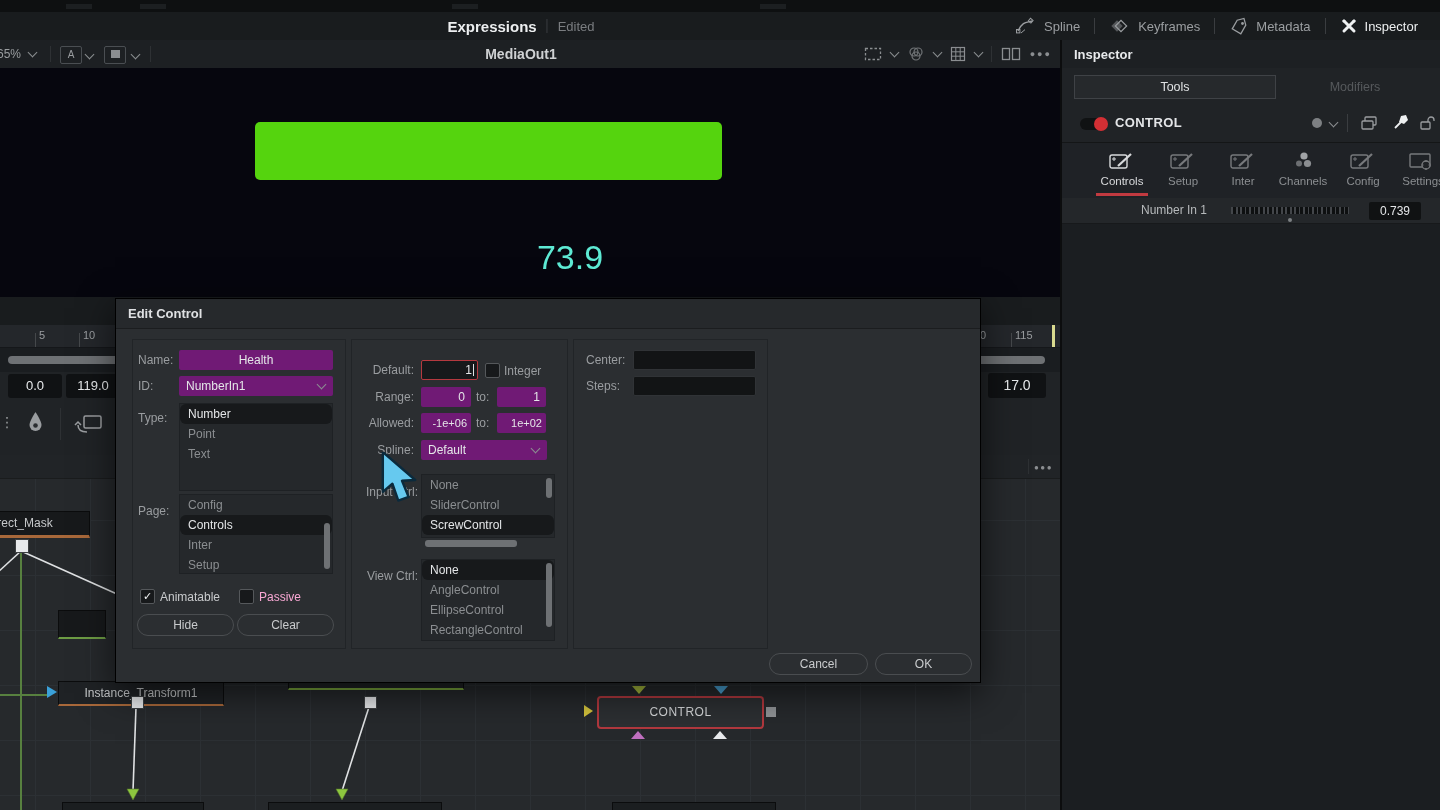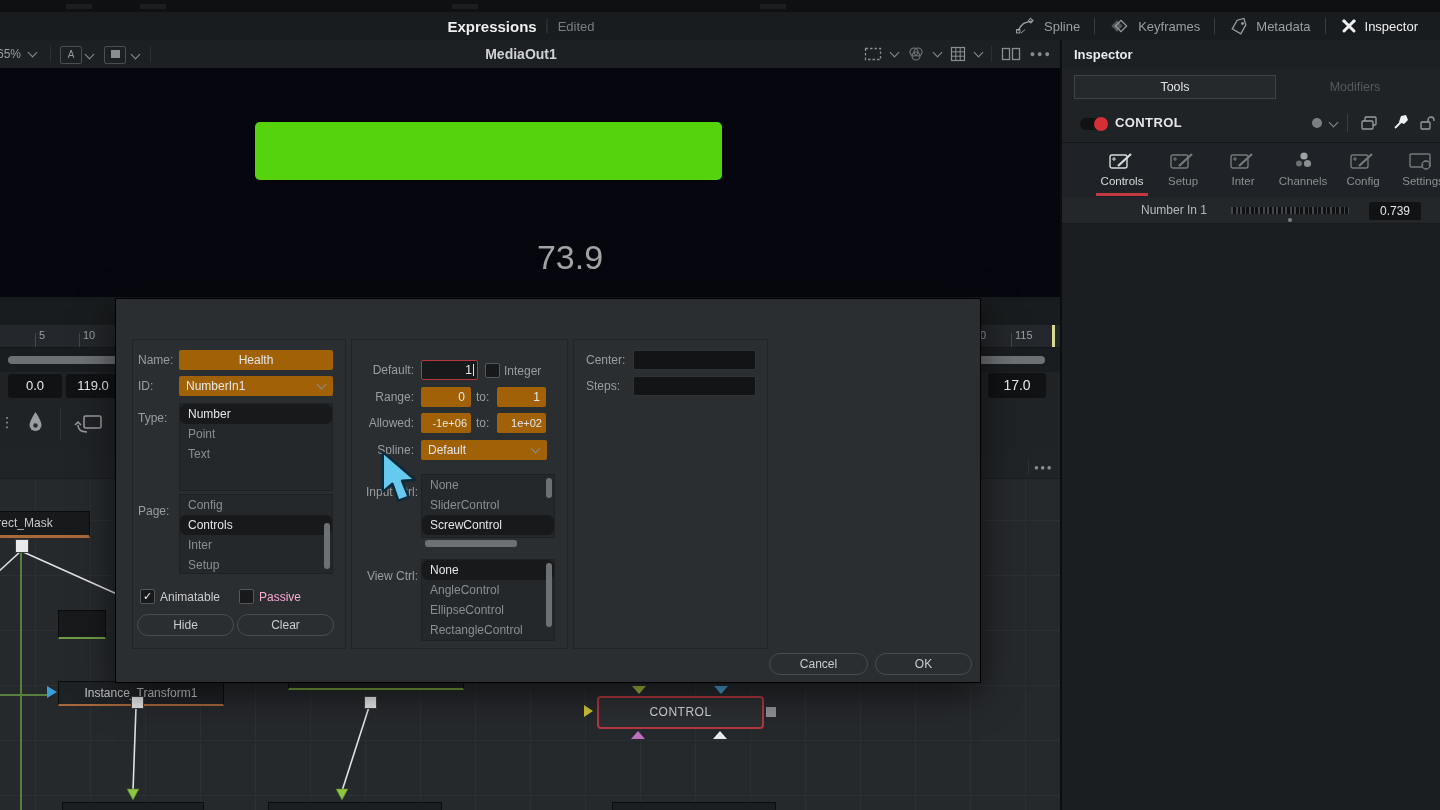--- a/index.html
+++ b/index.html
@@ -3,21 +3,21 @@
 <meta charset="utf-8">
 <style>
   html,body{margin:0;padding:0;background:#000;}
   #app{position:relative;width:1440px;height:810px;overflow:hidden;background:#202326;
        font-family:"Liberation Sans",sans-serif;color:#c9cbcd;font-size:12px;}
   .abs{position:absolute;}
   .lbl{color:#9a9da0;}
   .chev{display:inline-block;width:6px;height:6px;border-right:1.6px solid #8b8e91;
         border-bottom:1.6px solid #8b8e91;transform:rotate(45deg);}
   .vdiv{width:1px;background:#3a3d40;}
-  .fld{background:#a16207;border-radius:2px;color:#e4e6e8;display:flex;align-items:center;}
+  .fld{background:#701a75;border-radius:2px;color:#e4e6e8;display:flex;align-items:center;}
   .fld.dark{background:#121415;border:1px solid #303336;}
   .list{background:#25282b;border:1px solid #1e2124;overflow:hidden;}
   .li{height:20px;line-height:20px;padding-left:8px;color:#8b8e91;white-space:nowrap;border-radius:6px;}
   .li.sel{background:#17191b;color:#e4e6e8;}
   .pill{border:1px solid #4a4d50;border-radius:11px;background:#2b2e31;color:#c9cbcd;
         text-align:center;line-height:20px;}
   .thumb{background:#6e7174;border-radius:3px;}
   .cb{width:13px;height:13px;background:#17191b;border:1px solid #55585b;border-radius:2px;
       color:#f2f4f5;font-size:11px;line-height:13px;text-align:center;}
   .grp{border:1px solid #212427;}
@@ -142,21 +142,21 @@
     </div>
   </div>
 
   <div class="abs" style="left:1060px;top:40px;width:380px;height:28px;background:#1d2023;
               border-bottom:1px solid #0c0d0e;border-left:2px solid #0c0d0e;display:flex;align-items:center;">
     <span style="margin-left:12px;font-size:13px;font-weight:bold;color:#e8eaec;">Inspector</span>
   </div>
 
   <div class="abs" style="left:0;top:68px;width:1060px;height:229px;background:#06060e;">
     <div class="abs" style="left:255px;top:54px;width:467px;height:58px;background:#55d40e;border-radius:5px;"></div>
-    <div class="abs" style="left:450px;top:170px;width:240px;text-align:center;color:#a3a3a3;font-size:34px;">73.9</div>
+    <div class="abs" style="left:450px;top:170px;width:240px;text-align:center;color:#5eead4;font-size:34px;">73.9</div>
   </div>
 
   <div class="abs" style="left:0;top:297px;width:1060px;height:158px;background:#202326;border-bottom:2px solid #141618;">
     <div class="abs" style="left:0;top:0;width:1060px;height:28px;background:#191c1e;border-bottom:1px solid #101213;"></div>
 
     <div class="abs" style="left:0;top:28px;width:1060px;height:22px;background:#24272b;border-bottom:1px solid #15171a;">
       <div class="abs" style="left:35px;bottom:0;width:1px;height:14px;background:#45484b;"></div>
       <span class="abs lbl" style="left:39px;top:4px;font-size:11px;">5</span>
       <div class="abs" style="left:79px;bottom:0;width:1px;height:14px;background:#45484b;"></div>
       <span class="abs lbl" style="left:83px;top:4px;font-size:11px;">10</span>
@@ -373,20 +373,23 @@
       <div class="abs" style="left:307px;top:4px;width:52px;height:18px;background:#101213;border-radius:2px;
                   color:#e4e6e8;text-align:center;line-height:18px;">0.739</div>
     </div>
 
     <div class="abs" style="left:0;top:156px;width:380px;height:586px;background:#1b1e21;"></div>
   </div>
 
   <div class="abs" style="left:115px;top:298px;width:866px;height:385px;background:#2b2e31;border:1px solid #000;
               box-shadow:0 10px 34px rgba(0,0,0,0.6);box-sizing:border-box;">
 
+    <div class="abs" style="left:0;top:0;width:100%;height:29px;background:#26292c;border-bottom:1px solid #1b1d1f;">
+      <span style="margin-left:12px;line-height:29px;font-size:13px;font-weight:bold;color:#dfe1e3;">Edit Control</span>
+    </div>
 
     <div class="grp abs" style="left:16px;top:40px;width:212px;height:308px;"></div>
 
     <span class="lbl abs" style="left:22px;top:54px;">Name:</span>
     <div class="fld abs" style="left:63px;top:51px;width:154px;height:20px;justify-content:center;">
       <span>Health</span>
     </div>
 
     <span class="lbl abs" style="left:22px;top:80px;">ID:</span>
     <div class="fld abs" style="left:63px;top:77px;width:154px;height:20px;">

